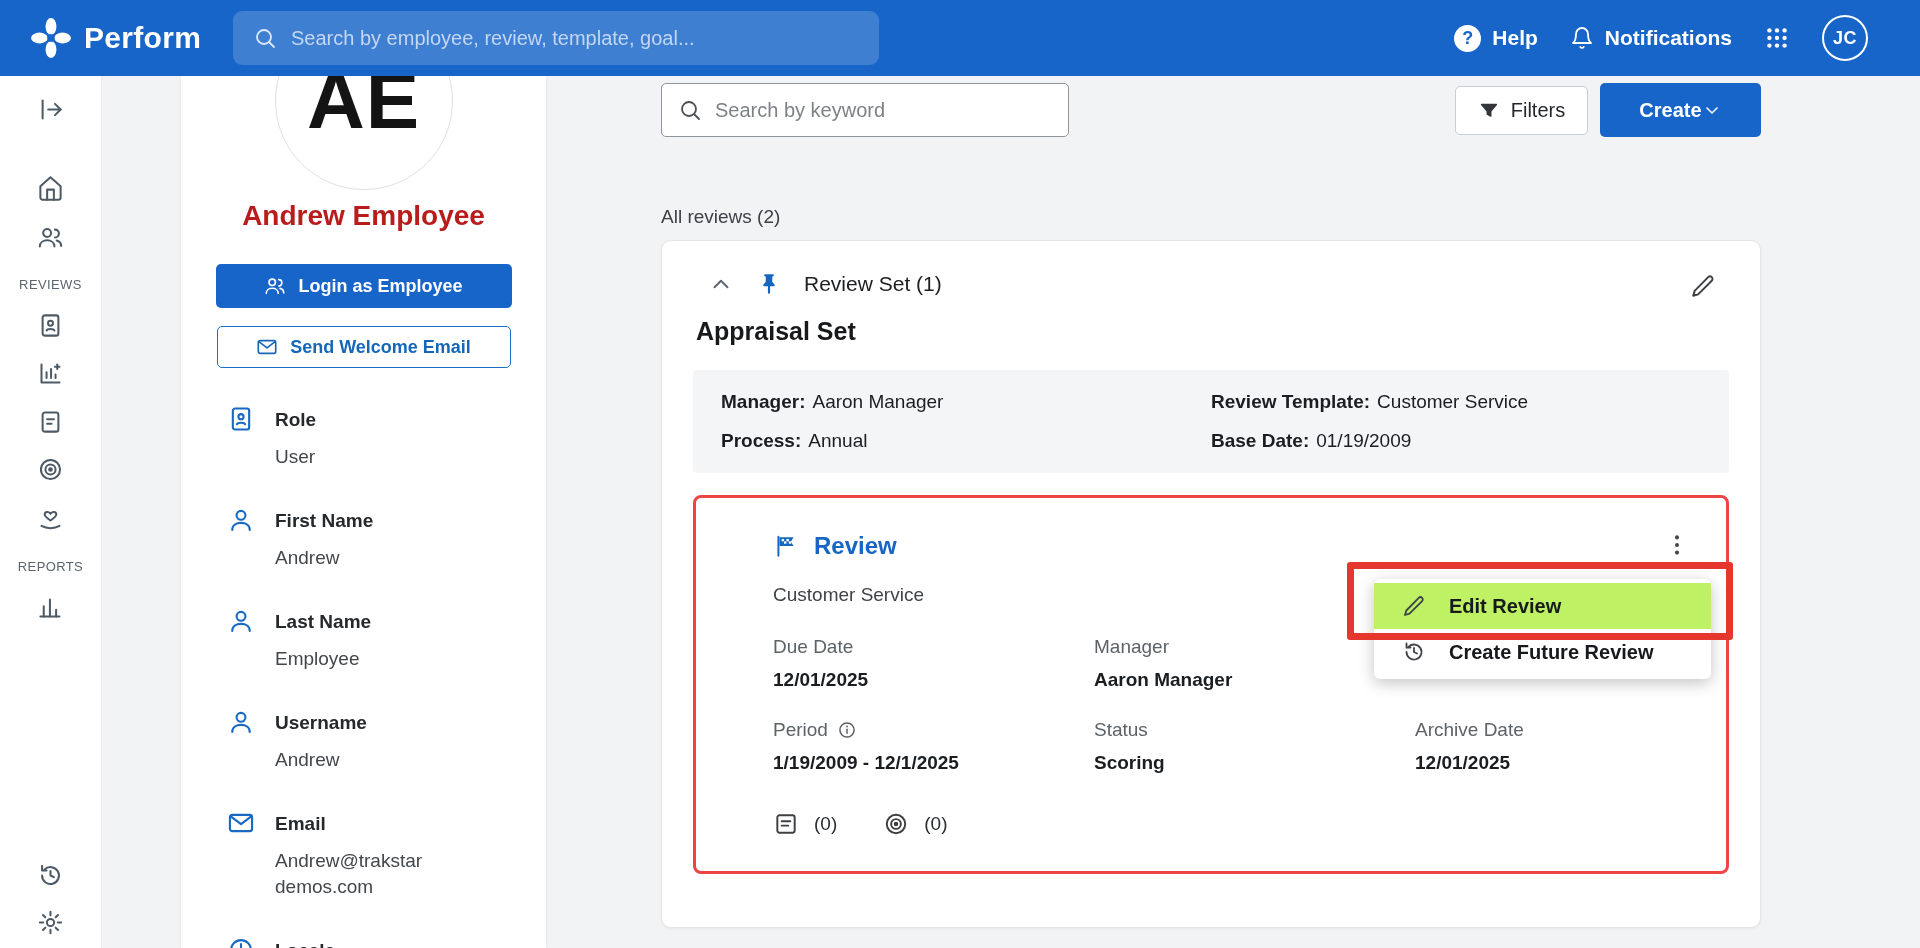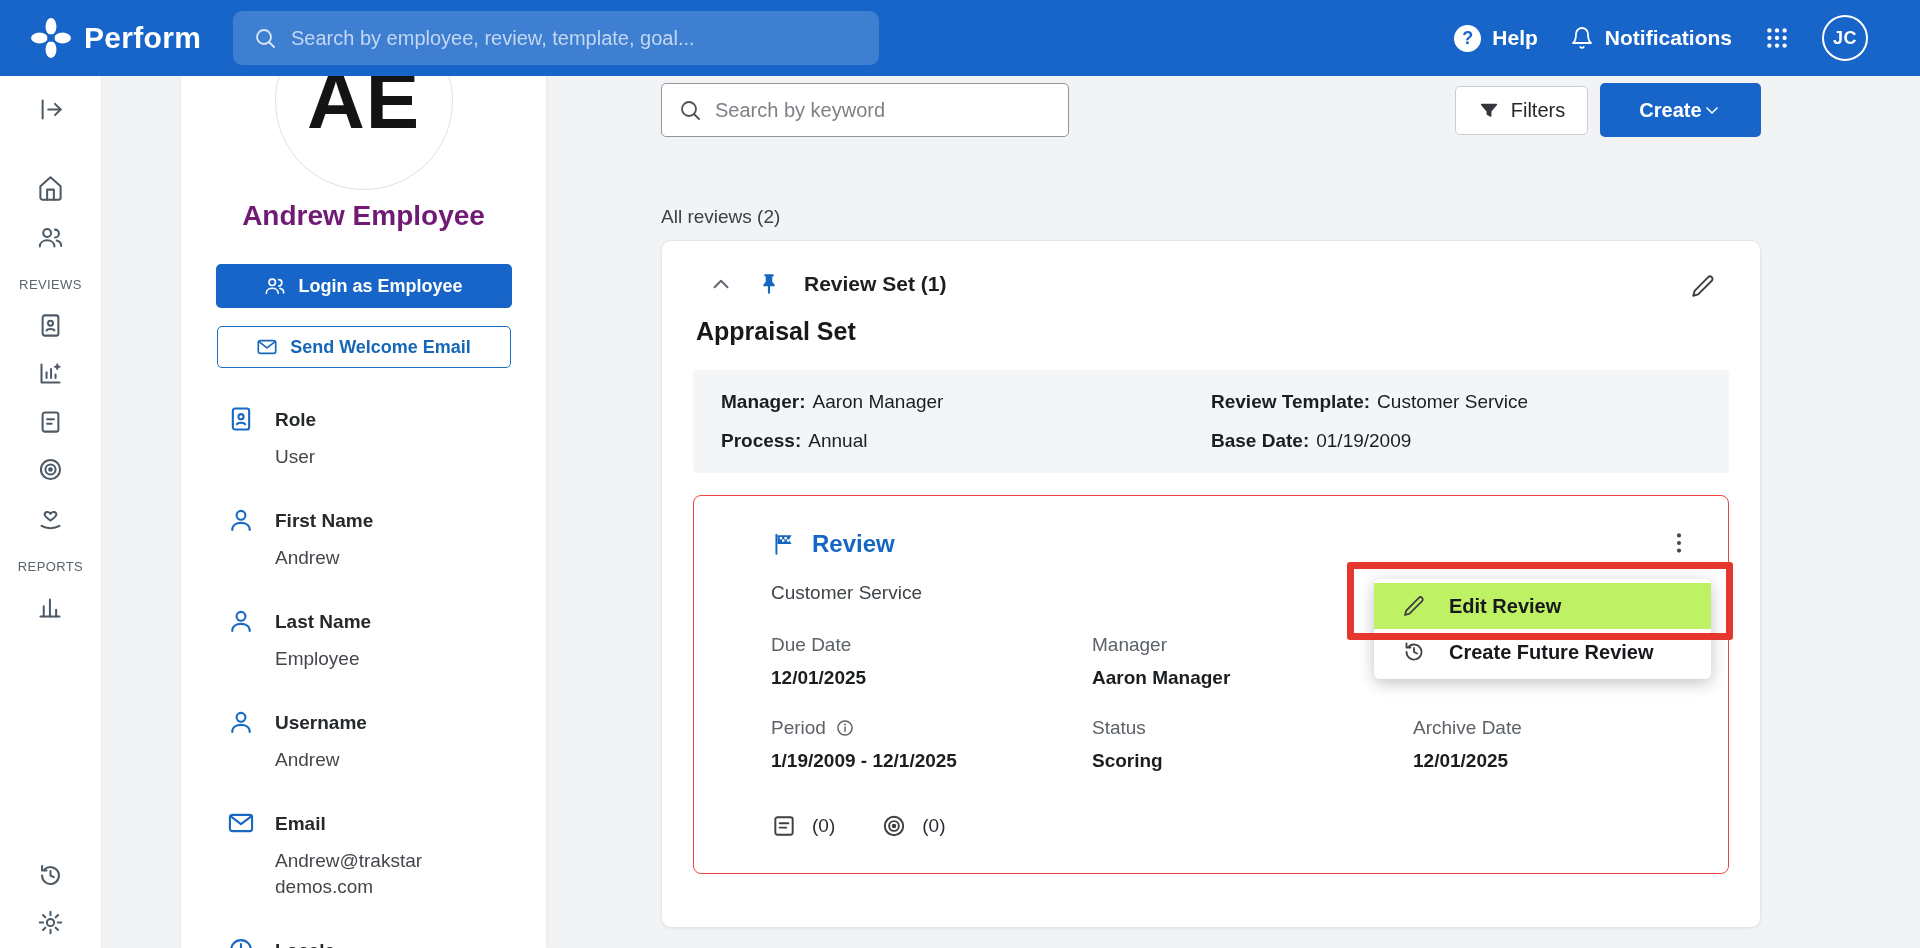--- a/index.html
+++ b/index.html
@@ -30,21 +30,21 @@
   .nav-avatar{width:46px;height:46px;border-radius:50%;border:2px solid #fff;display:flex;align-items:center;justify-content:center;font-size:18px;font-weight:700;letter-spacing:.5px;cursor:pointer;}
 
   
   .sidebar{position:absolute;top:76px;left:0;bottom:0;width:102px;background:#fff;border-right:1px solid #ececef;display:flex;flex-direction:column;align-items:center;z-index:10;}
   .side-ic{width:27px;height:27px;color:#4d5a66;cursor:pointer;}
   .side-label{font-size:13px;color:#5a646e;letter-spacing:.4px;font-weight:500;}
 
   
   .profile{position:absolute;left:181px;top:76px;width:365px;bottom:0;background:#fff;box-shadow:0 1px 4px rgba(0,0,0,.07);overflow:hidden;z-index:5;}
   .avatar-xl{width:178px;height:178px;border-radius:50%;background:#fff;border:1px solid #e0e0e0;margin:-64px auto 0;display:flex;align-items:center;justify-content:center;font-size:80px;font-weight:700;color:#141414;letter-spacing:1px;}
-  .profile-name{margin-top:10px;text-align:center;font-size:28px;font-weight:700;color:#701a75;}
+  .profile-name{margin-top:10px;text-align:center;font-size:28px;font-weight:700;color:#b91c1c;}
   .btn-login{margin:32px auto 0;width:296px;height:44px;background:#1765c8;color:#fff;border:none;border-radius:5px;font-size:18px;font-weight:600;display:flex;align-items:center;justify-content:center;gap:12px;cursor:pointer;font-family:inherit;}
   .btn-welcome{margin:18px auto 0;width:294px;height:42px;background:#fff;color:#1667b8;border:1px solid #1a6fc4;border-radius:5px;font-size:18px;font-weight:700;display:flex;align-items:center;justify-content:center;gap:12px;cursor:pointer;font-family:inherit;}
   .p-fields{margin-top:40px;padding:0 30px 0 46px;}
   .p-field{display:grid;grid-template-columns:36px 1fr;column-gap:12px;margin-bottom:39px;align-items:start;}
   .p-field .ic{color:#1769c4;margin-top:-3px;}
   .p-label{font-size:19px;font-weight:700;color:#26292c;line-height:23px;}
   .p-value{grid-column:2;font-size:19px;color:#43474b;line-height:26px;margin-top:11px;max-width:150px;word-break:break-all;}
 
   
   .kw-search{position:absolute;left:661px;top:83px;width:408px;height:54px;background:#fff;border:1px solid #8f969c;border-radius:5px;display:flex;align-items:center;gap:13px;padding:0 16px;}
@@ -54,28 +54,28 @@
   .btn-filters{position:absolute;left:1455px;top:86px;width:133px;height:49px;background:#fff;border:1px solid #c9ced3;border-radius:5px;display:flex;align-items:center;justify-content:center;gap:11px;font-size:20px;color:#23272b;font-weight:500;cursor:pointer;font-family:inherit;}
   .btn-filters .ic{color:#33373b;}
   .btn-create{position:absolute;left:1600px;top:83px;width:161px;height:54px;background:#1765c8;color:#fff;border:none;border-radius:5px;display:flex;align-items:center;justify-content:center;font-size:20px;font-weight:600;cursor:pointer;font-family:inherit;}
   .all-reviews{position:absolute;left:661px;top:206px;font-size:19px;color:#3c4146;}
 
   
   .set-card{position:absolute;left:661px;top:240px;width:1100px;height:688px;background:#fff;border:1px solid #e3e5e8;border-radius:10px;box-shadow:0 1px 3px rgba(0,0,0,.05);}
   .set-header{position:relative;padding:30px 44px 0 46px;display:flex;align-items:center;gap:22px;}
   .set-header .chev{color:#5f6670;cursor:pointer;}
   .set-header .pin{color:#1566c0;}
-  .set-title{font-size:21px;font-weight:700;color:#1c1e20;}
+  .set-title{font-size:21px;font-weight:400;color:#1c1e20;}
   .set-edit{position:absolute;right:44px;top:32px;color:#3c4043;cursor:pointer;}
   .set-name{margin:20px 0 0 34px;font-size:25px;font-weight:700;color:#17191b;}
   .set-meta{margin:24px 31px 0;background:#f4f5f6;border-radius:4px;padding:21px 28px;display:grid;grid-template-columns:1fr 1fr;row-gap:17px;font-size:19px;color:#1b1e21;}
   .set-meta b{font-weight:700;margin-right:7px;}
 
   
-  .review-card{margin:22px 31px 0;border:1px solid #ef4444;border-radius:8px;position:relative;height:379px;padding:34px 0 0 77px;}
+  .review-card{margin:22px 31px 0;border:3px solid #ef4444;border-radius:8px;position:relative;height:379px;padding:34px 0 0 77px;}
   .review-title{display:flex;align-items:center;gap:15px;}
   .review-title .ic{color:#1566c0;}
   .review-title-text{font-size:24px;font-weight:700;color:#1766c4;cursor:pointer;}
   .kebab-btn{position:absolute;right:36px;top:34px;color:#44484c;cursor:pointer;}
   .review-template{margin-top:24px;font-size:19px;color:#3f4449;}
   .review-grid{margin-top:30px;display:grid;grid-template-columns:321px 321px 1fr;row-gap:28px;}
   .rg-label{font-size:19px;color:#5c6268;display:flex;align-items:center;gap:9px;}
   .rg-label .ic{color:#5c6268;}
   .rg-value{font-size:19px;font-weight:700;color:#1b1e21;margin-top:11px;}
   .review-counters{position:absolute;left:77px;bottom:34px;display:flex;align-items:center;gap:46px;}

